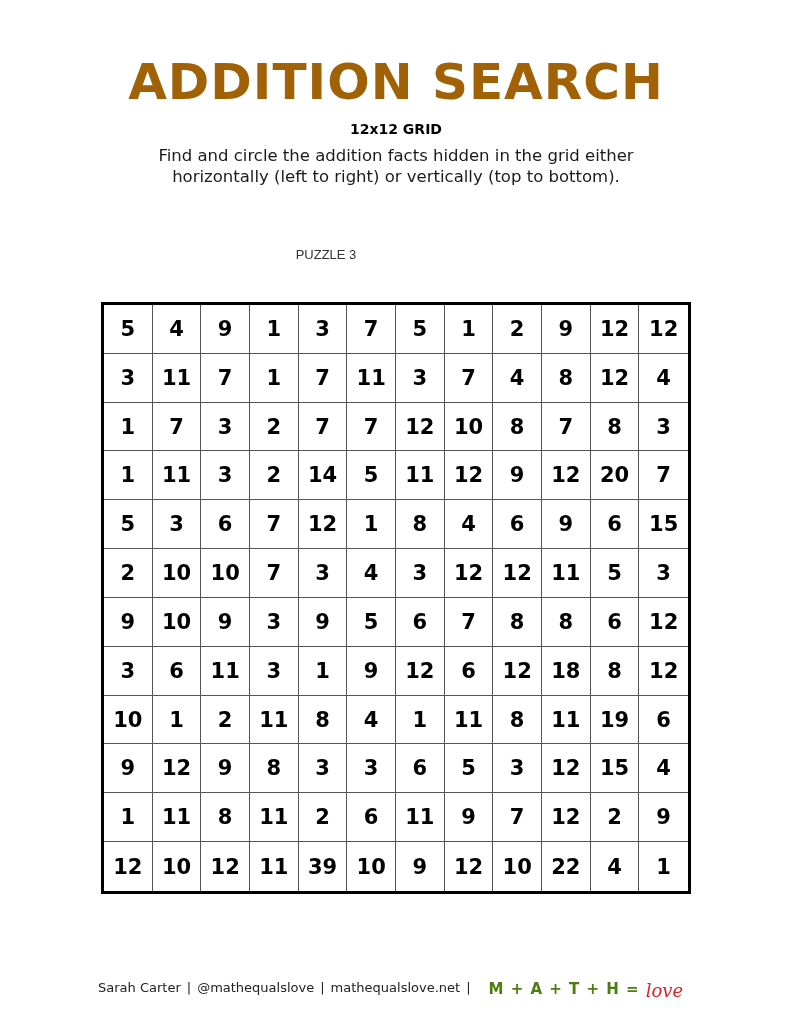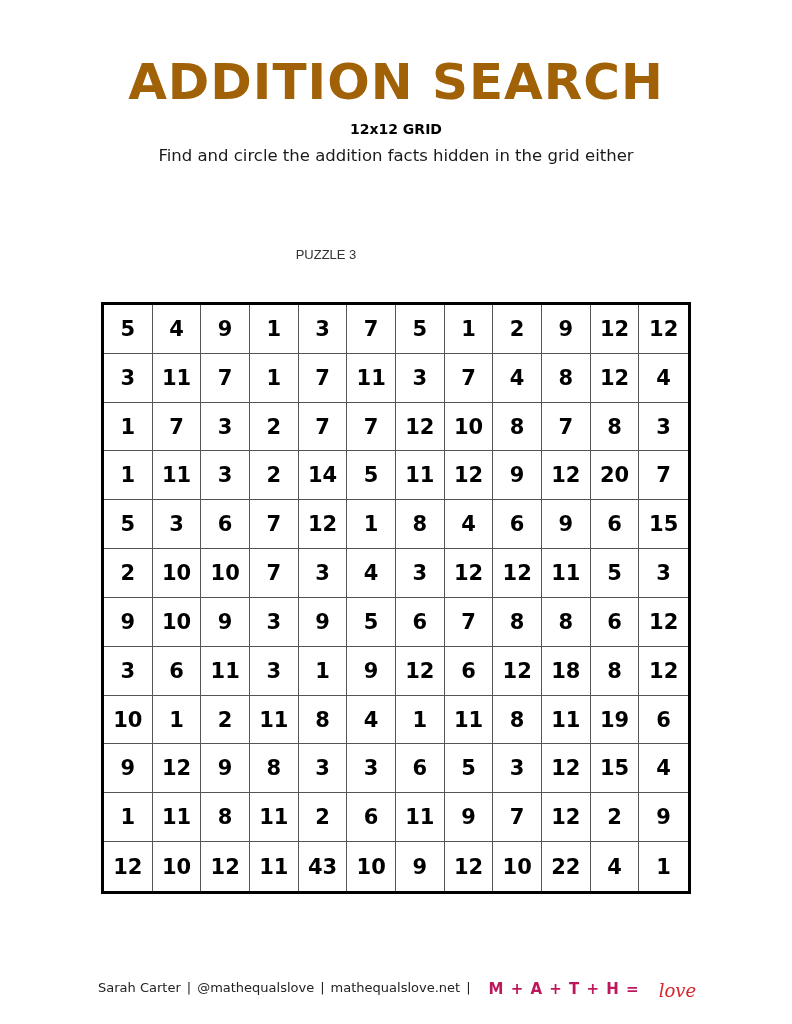--- a/index.html
+++ b/index.html
@@ -99,37 +99,38 @@
       font-size: 13px;
       color: #222;
       white-space: nowrap;
     }
     .footer .sep { margin: 0 6px; }
     .footer .brand {
       margin-left: 12px;
       font-weight: bold;
       font-size: 15px;
       letter-spacing: 1px;
-      color: #be185d;
+      color: #4d7c0f;
     }
     .footer .love {
-      margin-left: 19px;
+      margin-left: 6px;
       font-family: "DejaVu Serif", serif;
       font-style: italic;
       font-size: 18px;
       color: #d6252b;
     }
   </style>
 </head>
 <body>
 
 <div class="title">ADDITION SEARCH</div>
 <div class="subtitle">12x12 GRID</div>
 <div class="instructions">
   <span>Find and circle the addition facts hidden in the grid either</span>
+  <span>horizontally (left to right) or vertically (top to bottom).</span>
 </div>
 <div class="puzzle-label">PUZZLE 3</div>
 
 <div class="grid" id="grid">
     <div class="cell">5</div>
     <div class="cell">4</div>
     <div class="cell">9</div>
     <div class="cell">1</div>
     <div class="cell">3</div>
     <div class="cell">7</div>
@@ -256,21 +257,21 @@
     <div class="cell">11</div>
     <div class="cell">9</div>
     <div class="cell">7</div>
     <div class="cell">12</div>
     <div class="cell">2</div>
     <div class="cell last-col">9</div>
     <div class="cell last-row">12</div>
     <div class="cell last-row">10</div>
     <div class="cell last-row">12</div>
     <div class="cell last-row">11</div>
-    <div class="cell last-row">43</div>
+    <div class="cell last-row">39</div>
     <div class="cell last-row">10</div>
     <div class="cell last-row">9</div>
     <div class="cell last-row">12</div>
     <div class="cell last-row">10</div>
     <div class="cell last-row">22</div>
     <div class="cell last-row">4</div>
     <div class="cell last-col last-row">1</div>
   </div>
 
 <div class="footer">

